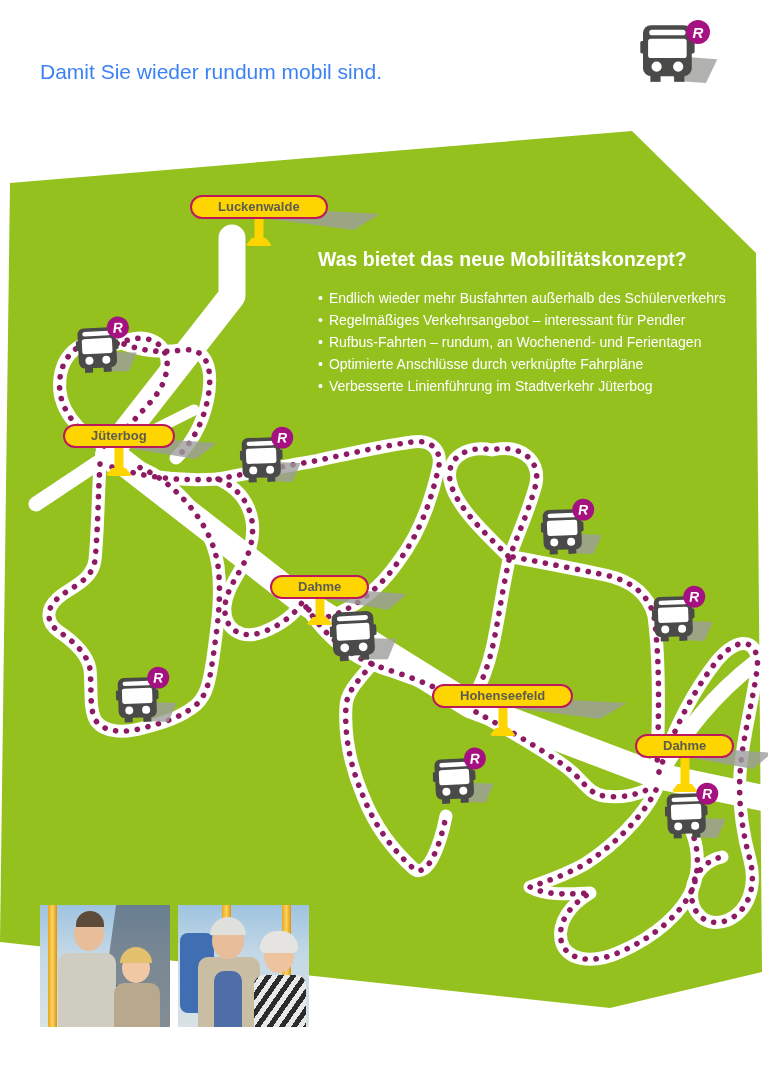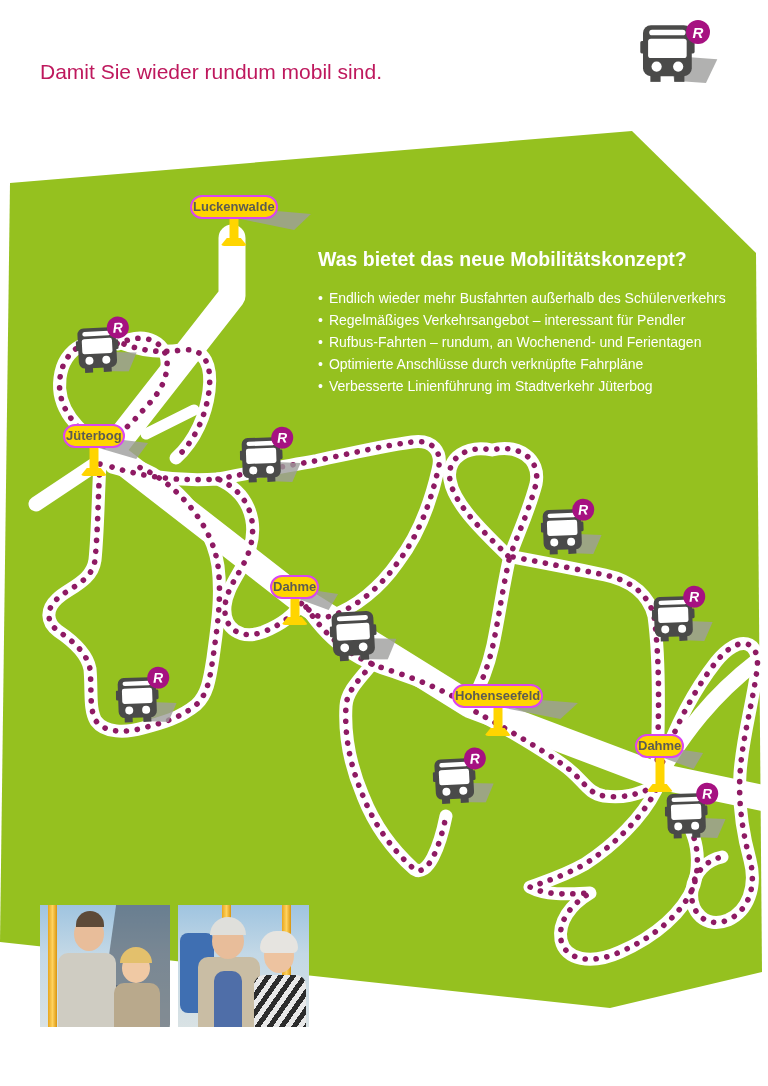--- a/index.html
+++ b/index.html
@@ -2,37 +2,37 @@
 <html><head>
 <meta charset="utf-8">
 <style>
   html,body{margin:0;padding:0;background:#e8e8e8;}
   .page{position:relative;width:768px;height:1086px;background:#ffffff;overflow:hidden;
         font-family:"Liberation Sans", sans-serif; margin:0 auto;}
   
   .hdr-title{position:absolute;left:40px;top:22px;z-index:6;margin:0;
              font-size:29px;font-weight:bold;color:#575756;letter-spacing:-0.4px;}
   .hdr-sub{position:absolute;left:40px;top:60px;z-index:6;margin:0;
-           font-size:21px;color:#be185d;}
+           font-size:21px;color:#3b82f6;}
   
   .map-svg{position:absolute;left:0;top:0;z-index:0;}
   
   .info{position:absolute;left:318px;top:220px;width:436px;z-index:2;color:#ffffff;margin-top:28px;}
   .info h2{margin:0 0 16px 0;font-size:19.5px;font-weight:bold;}
   .info ul{list-style:none;margin:0;padding:0;}
   .info li{font-size:14px;line-height:22px;white-space:nowrap;}
   .info li .mark{margin-right:6px;}
   
   .sign{position:absolute;z-index:3;--post:20px;}
   .sign-shadow{position:absolute;left:58%;top:9px;width:80%;height:26px;
                background:#9d9d9c;opacity:.8;z-index:1;
                clip-path:polygon(0 15%,100% 38%,76% 100%,0 58%);}
   .sign-panel{position:relative;display:inline-block;z-index:2;
-              background:#ffd500;border:2px solid #d946ef;border-radius:12px;
-              padding:2px 1px 3px;font-size:13px;font-weight:bold;color:#5d5c51;
+              background:#ffd500;border:2px solid #be185d;border-radius:12px;
+              padding:2px 26px 3px;font-size:13px;font-weight:bold;color:#5d5c51;
               white-space:nowrap;}
   .sign-post{position:absolute;left:50%;top:100%;transform:translateX(-50%);
              width:9px;height:var(--post);background:#ffd500;z-index:2;}
   .sign-foot{position:absolute;left:50%;top:calc(100% + var(--post) - 1px);
              transform:translateX(-50%);width:27px;height:8px;background:#ffd500;
              border-radius:4px;clip-path:polygon(24% 0,76% 0,100% 100%,0 100%);z-index:2;}
   
   .bus{position:absolute;width:64px;height:47px;z-index:4;}
   .bus svg{display:block;width:100%;height:100%;overflow:visible;}
   .badge{position:absolute;left:32px;top:-9px;width:22px;height:22px;border-radius:50%;
@@ -148,21 +148,21 @@
     <span class="sign-post"></span>
     <span class="sign-foot"></span>
     <span class="sign-panel">Jüterbog</span>
   </div>
   <div class="sign" style="left:270px;top:575px;--post:19px;">
     <span class="sign-shadow"></span>
     <span class="sign-post"></span>
     <span class="sign-foot"></span>
     <span class="sign-panel">Dahme</span>
   </div>
-  <div class="sign" style="left:452px;top:684px;--post:21px;">
+  <div class="sign" style="left:432px;top:684px;--post:21px;">
     <span class="sign-shadow"></span>
     <span class="sign-post"></span>
     <span class="sign-foot"></span>
     <span class="sign-panel">Hohenseefeld</span>
   </div>
   <div class="sign" style="left:635px;top:734px;--post:27px;">
     <span class="sign-shadow"></span>
     <span class="sign-post"></span>
     <span class="sign-foot"></span>
     <span class="sign-panel">Dahme</span>

